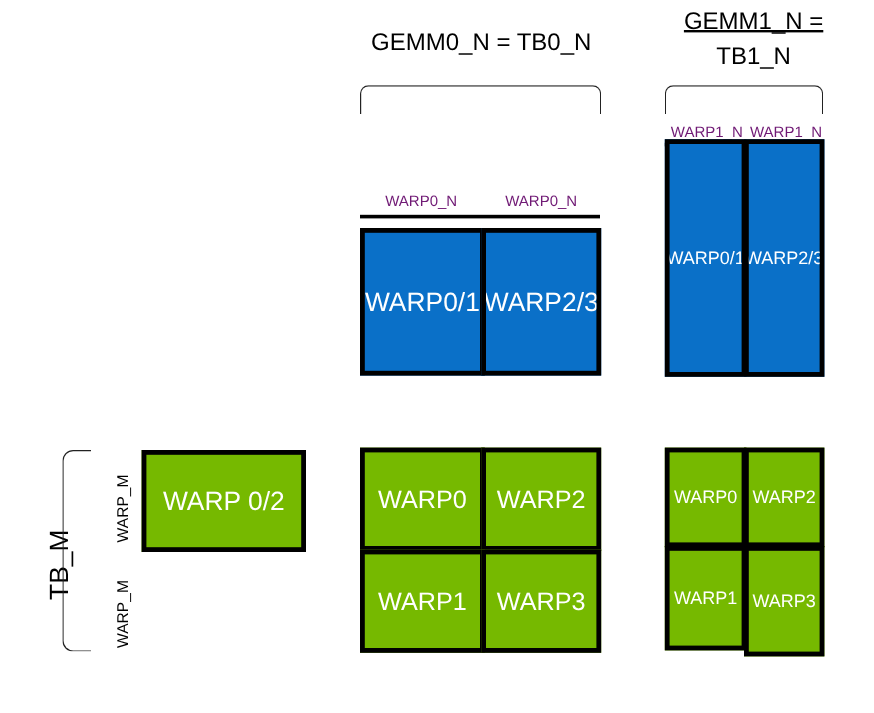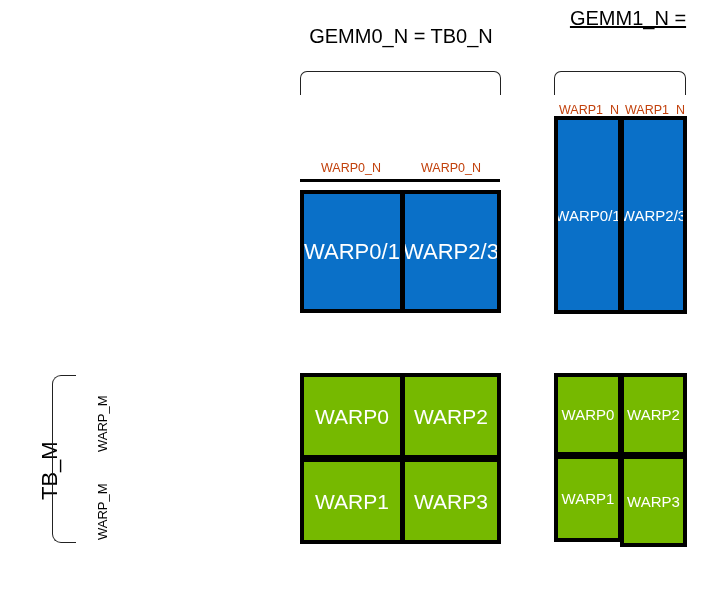--- a/index.html
+++ b/index.html
@@ -29,21 +29,21 @@
     font-size: 20px;
     line-height: 26px;
     color: #000;
     white-space: pre;
     text-align: center;
   }
   .small-lbl {
     position: absolute;
     font-size: 12.5px;
     line-height: 15px;
-    color: #c2410c;
+    color: #701a75;
     white-space: nowrap;
     text-align: center;
   }
   .vert-lbl {
     position: absolute;
     font-size: 13px;
     line-height: 15px;
     color: #000;
     white-space: nowrap;
     transform-origin: 0 0;
@@ -102,20 +102,21 @@
   }
 </style>
 </head>
 <body>
 
 <div class="canvas">
 
   <div class="hdr" style="left:296px; top:23px; width:210px;">GEMM0_N = TB0_N</div>
 
   <div class="hdr" style="left:548px; top:5px; width:160px;text-decoration:underline;">GEMM1_N =</div>
+  <div class="hdr" style="left:548px; top:34px; width:160px;">TB1_N</div>
 
   <div class="hbracket" style="left:300px; top:71px; width:201px; height:24px;"></div>
 
   <div class="hbracket" style="left:554px; top:71px; width:132px; height:24px;"></div>
 
   <div class="small-lbl" style="left:302px; top:161px; width:98px;">WARP0_N</div>
   <div class="small-lbl" style="left:402px; top:161px; width:98px;">WARP0_N</div>
   <div class="rule" style="left:300px; top:179px; width:200px;"></div>
 
   <div class="blk" style="left:300px; top:190px; width:104px; height:123px; font-size:22px; line-height:26px;">
@@ -140,20 +141,23 @@
     <span class="ln">2/3</span>
   </div>
 
   <div class="tbm-lbl" style="left:38px; top:500px;">TB_M</div>
 
   <div class="vbracket" style="left:52px; top:375px; width:24px; height:168px;"></div>
 
   <div class="vert-lbl" style="left:95px; top:452px;">WARP_M</div>
   <div class="vert-lbl" style="left:95px; top:540px;">WARP_M</div>
 
+  <div class="blk green" style="left:118px; top:375px; width:137px; height:85px; font-size:22px; line-height:26px;">
+    <span class="ln">WARP 0/2</span>
+  </div>
 
   <div class="blk green" style="left:300px; top:373px; width:104px; height:86px; font-size:21px; line-height:25px;">
     <span class="ln">WARP</span>
     <span class="ln">0</span>
   </div>
   <div class="blk green" style="left:401px; top:373px; width:100px; height:86px; font-size:21px; line-height:25px;">
     <span class="ln">WARP</span>
     <span class="ln">2</span>
   </div>
   <div class="blk green" style="left:300px; top:458px; width:104px; height:86px; font-size:21px; line-height:25px;">

